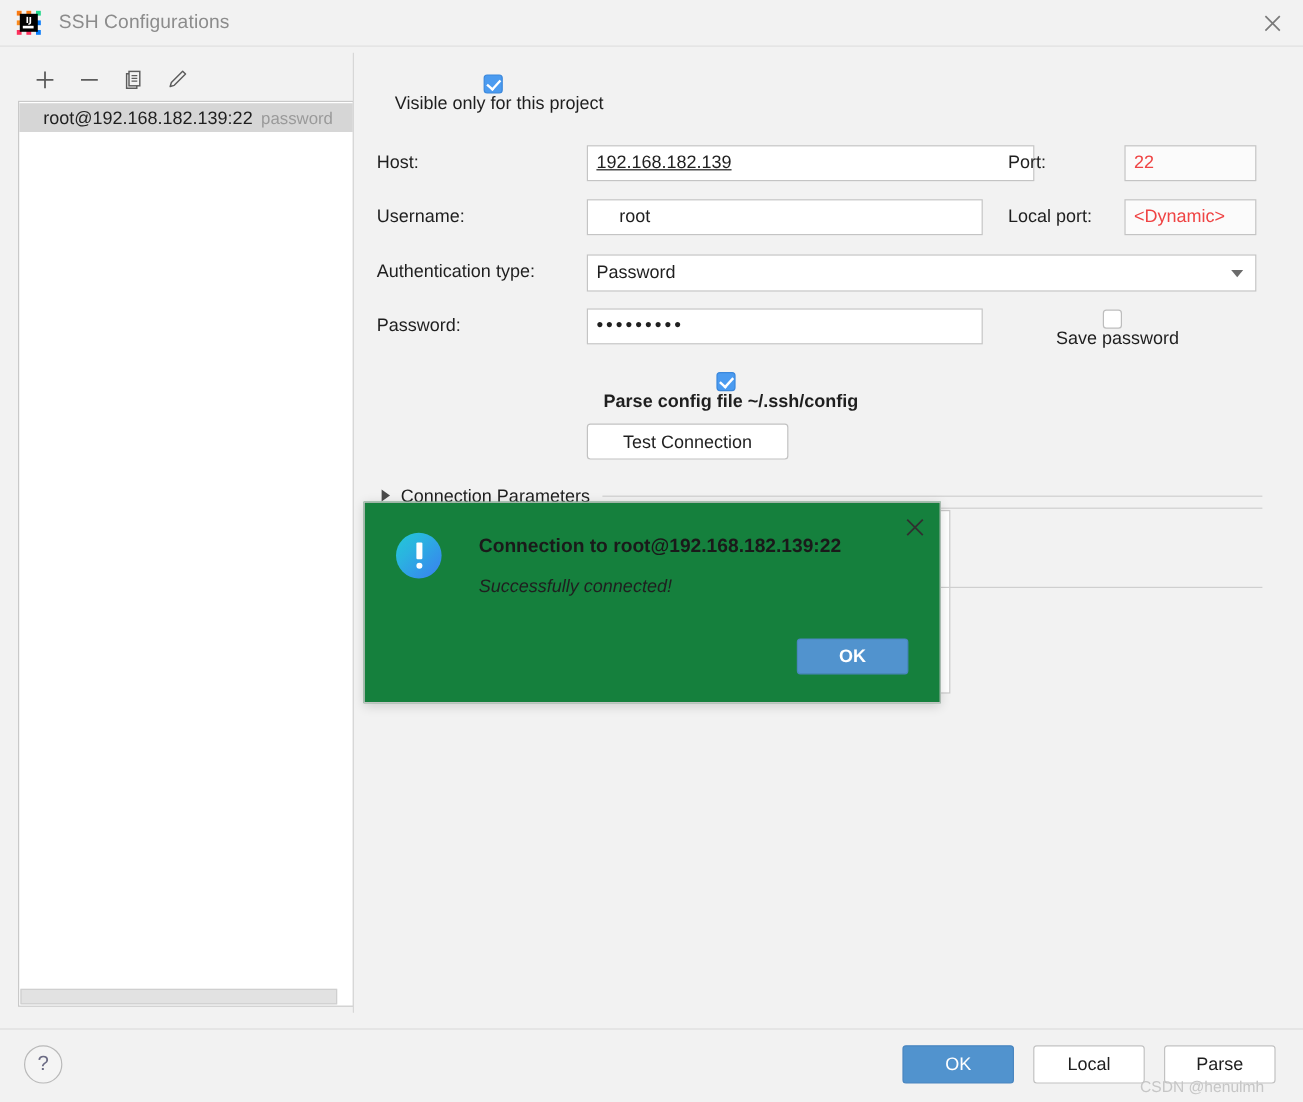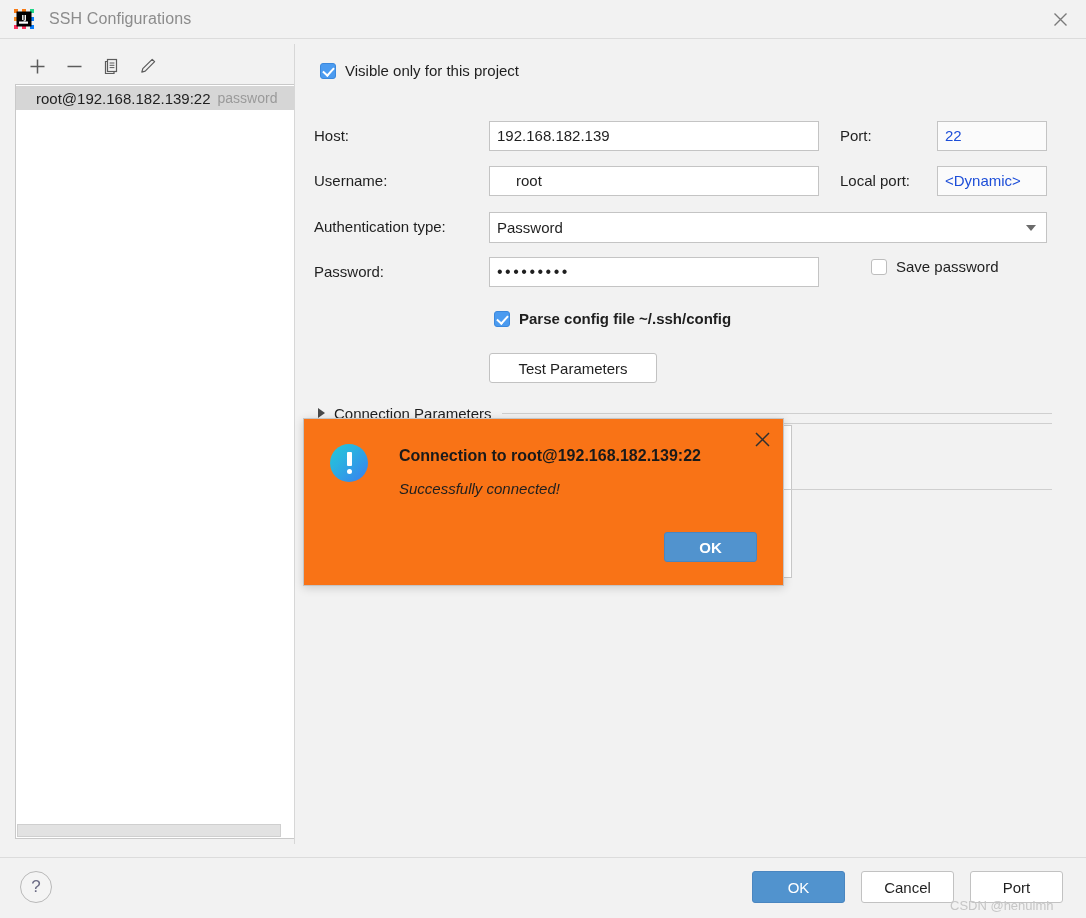--- a/index.html
+++ b/index.html
@@ -123,21 +123,21 @@
     background: #ffffff;
     border: 1px solid #c4c4c4;
     height: 30px;
     line-height: 28px;
     padding: 0 7px;
     font-size: 15px;
     color: #1f1f1f;
     overflow: hidden;
     white-space: nowrap;
   }
-  .field.placeholder { color: #1d4ed8; background:#fbfbfb; }
+  .field.placeholder { color: #ef4444; background:#fbfbfb; }
   .field.dots { letter-spacing: 2.5px; font-size: 16px; }
 
   select.field, .combo {
     position: absolute;
     background: #ffffff;
     border: 1px solid #c4c4c4;
     height: 31px;
     line-height: 29px;
     padding: 0 7px;
     font-size: 15px;
@@ -146,21 +146,21 @@
   .combo-arrow {
     position: absolute;
     right: 10px; top: 12px;
     width: 0; height: 0;
     border-left: 5px solid transparent;
     border-right: 5px solid transparent;
     border-top: 6px solid #6b6b6b;
   }
 
   
-  .cbrow { position: absolute; display: flex; align-items: center; cursor: default; }
+  .cbrow { position: absolute; display: flex; align-items: center; cursor: default; flex-direction: column; }
   .cbox {
     width: 16px; height: 16px;
     border-radius: 3px;
     flex: none;
     position: relative;
   }
   .cbox.on { background: #4b9bf0; border: 1px solid #3b88dc; }
   .cbox.off { background: #ffffff; border: 1px solid #bdbdbd; }
   .cbox.on::after {
     content: "";
@@ -213,21 +213,21 @@
     position: absolute;
     border: 1px solid #c9c9c9;
     background: #ffffff;
   }
 
   
   #modal {
     position: absolute;
     left: 303px; top: 379px;
     width: 481px; height: 168px;
-    background: #f97316;
+    background: #15803d;
     border: 1px solid #c4c4c4;
     box-shadow: 0 2px 9px rgba(0,0,0,.16);
     z-index: 50;
   }
   #modal-close {
     position: absolute; right: 9px; top: 8px;
     width: 24px; height: 24px;
     display: flex; align-items: center; justify-content: center;
     cursor: default;
   }
@@ -385,21 +385,21 @@
     <div id="vsplit"></div>
 
     <div id="form">
 
       <div class="cbrow" style="left:8px; top:23px;">
         <span class="cbox on"></span>
         <span class="cblabel">Visible only for this project</span>
       </div>
 
       <div class="lbl" style="left:2px; top:82px;">Host:</div>
-      <div class="field" style="left:177px; top:82px; width:330px;">192.168.182.139</div>
+      <div class="field" style="left:177px; top:82px; width:373px;text-decoration:underline;">192.168.182.139</div>
       <div class="lbl" style="left:528px; top:82px;">Port:</div>
       <div class="field placeholder" style="left:625px; top:82px; width:110px;">22</div>
 
       <div class="lbl" style="left:2px; top:127px;">Username:</div>
       <div class="field" style="left:177px; top:127px; width:330px;padding-left:26px;">root</div>
       <div class="lbl" style="left:528px; top:127px;">Local port:</div>
       <div class="field placeholder" style="left:625px; top:127px; width:110px;">&lt;Dynamic&gt;</div>
 
       <div class="lbl" style="left:2px; top:173px;">Authentication type:</div>
       <div class="combo" style="left:177px; top:173px; width:558px;">
@@ -412,21 +412,21 @@
       <div class="cbrow" style="left:530px; top:219px;padding-left:29px;">
         <span class="cbox off"></span>
         <span class="cblabel">Save password</span>
       </div>
 
       <div class="cbrow" style="left:182px; top:271px;font-weight:bold;">
         <span class="cbox on"></span>
         <span class="cblabel">Parse config file ~/.ssh/config</span>
       </div>
 
-      <div class="btn" style="left:177px; top:314px; width:168px;">Test Parameters</div>
+      <div class="btn" style="left:177px; top:314px; width:168px;">Test Connection</div>
 
       <div id="conn-params">
         <span class="arrow"></span>
         <span class="cp-label">Connection Parameters</span>
         <span class="cp-rule"></span>
       </div>
 
       <div class="bg-panel" style="left:0px; top:386px; width:480px; height:153px;"></div>
       <div class="bg-rule" style="left:470px; top:384px; width:270px;"></div>
       <div class="bg-rule" style="left:470px; top:450px; width:270px;"></div>
@@ -445,17 +445,17 @@
       <div id="modal-title">Connection to root@192.168.182.139:22</div>
       <div id="modal-msg">Successfully connected!</div>
       <div id="modal-ok">OK</div>
     </div>
 
   </div>
 
   <div id="footer"></div>
   <div id="help-btn">?</div>
   <div class="fbtn" id="ok-btn">OK</div>
-  <div class="fbtn" id="cancel-btn">Cancel</div>
-  <div class="fbtn" id="apply-btn">Port</div>
+  <div class="fbtn" id="cancel-btn">Local</div>
+  <div class="fbtn" id="apply-btn">Parse</div>
   <div id="watermark">CSDN @henulmh</div>
 
 </div>
 
 </body></html>

